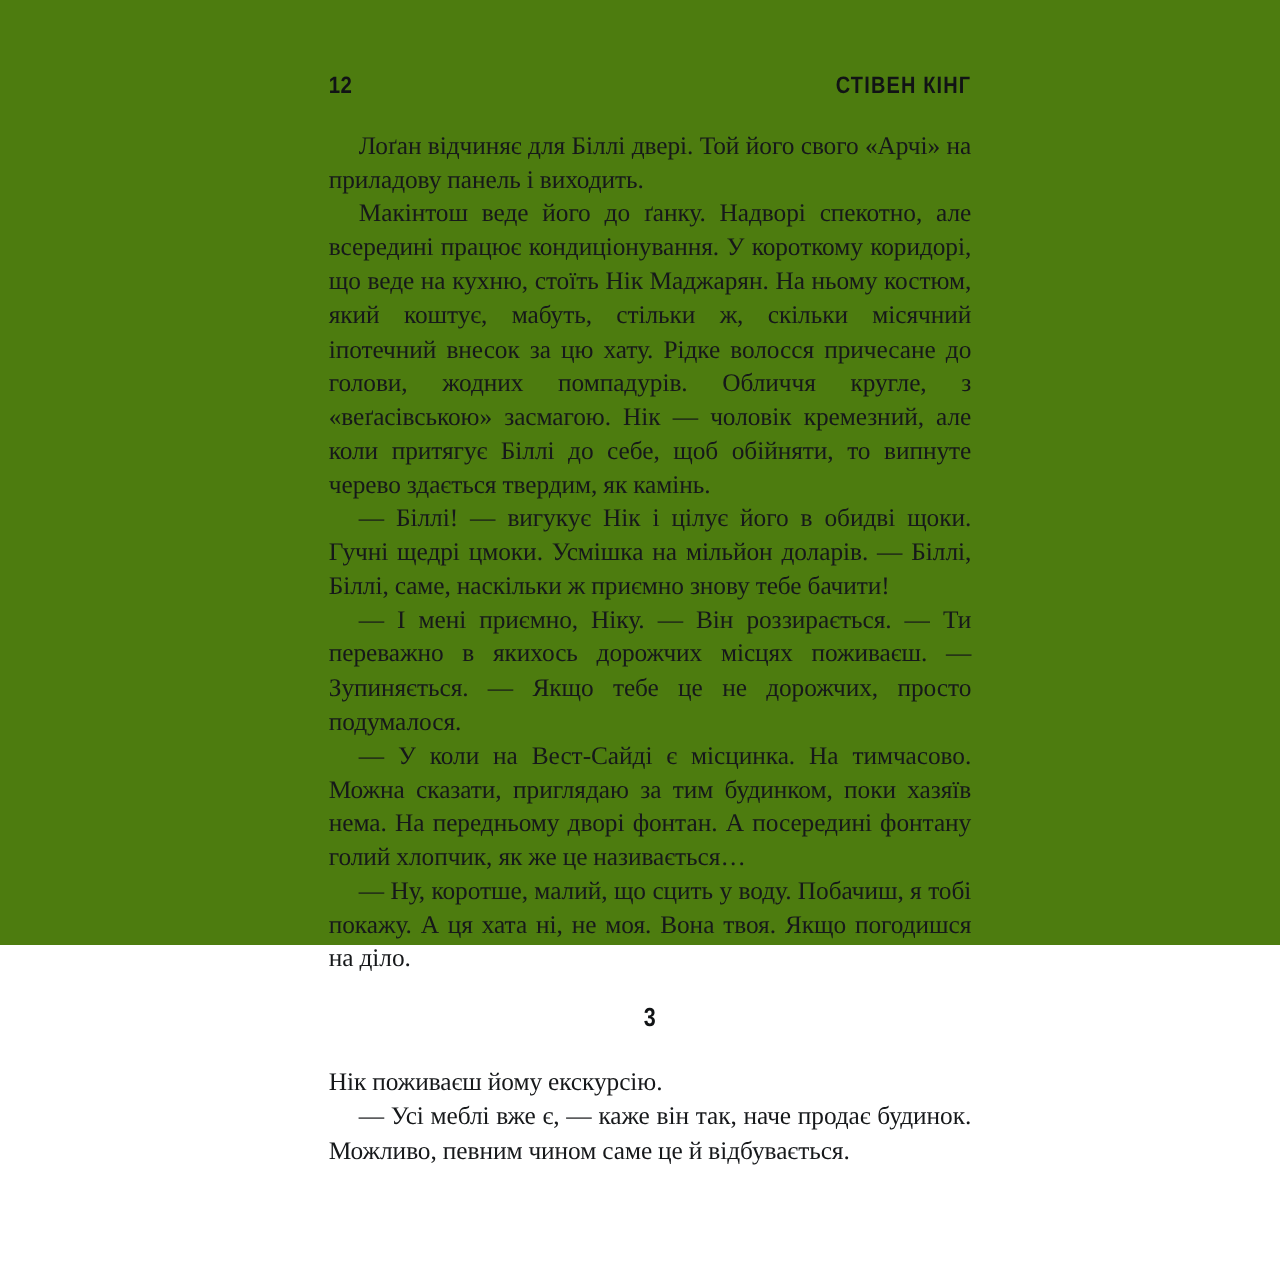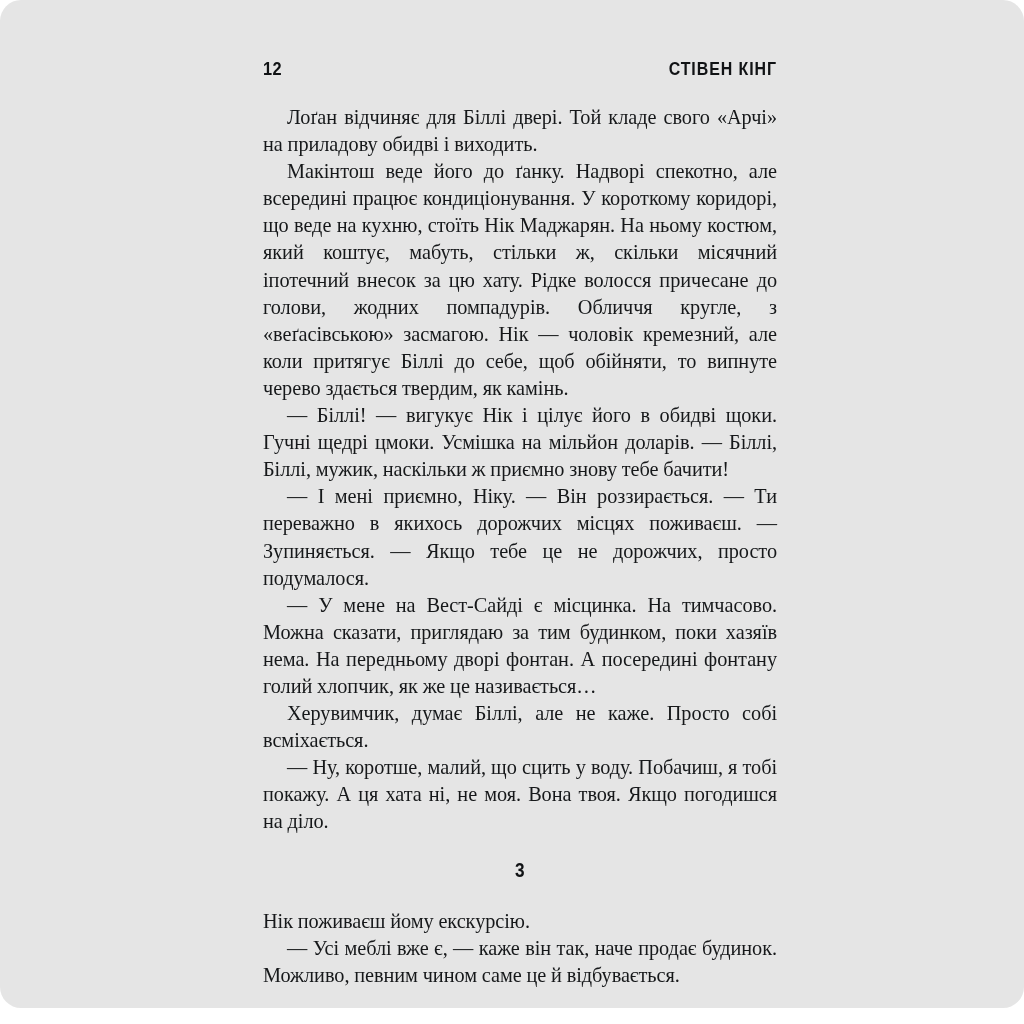--- a/index.html
+++ b/index.html
@@ -13,24 +13,23 @@
     height: 1024px;
     overflow: hidden;
     font-family: "Liberation Serif", "DejaVu Serif", serif;
     color: #16181a;
     -webkit-font-smoothing: antialiased;
   }
 
   .page {
     position: relative;
     width: 1024px;
-    height: 1008px;
-    background: #e5e5e5;
+    height: 756px;
+    background: #4d7c0f;
     box-sizing: border-box;
-    border-radius: 21px;
   }
 
   
   .running-head {
     position: absolute;
     left: 263px;
     top: 58px;
     width: 514px;
     display: flex;
     align-items: baseline;
@@ -102,32 +101,31 @@
 
 <div class="page">
 
   <div class="running-head">
     <span class="folio">12</span>
     <span class="author-name">СТІВЕН КІНГ</span>
   </div>
 
   <div class="textblock">
 
-    <p class="para last-line-left">Лоґан відчиняє для Біллі двері. Той кладе свого «Арчі» на приладову обидві і виходить.</p>
+    <p class="para last-line-left">Лоґан відчиняє для Біллі двері. Той його свого «Арчі» на приладову панель і виходить.</p>
 
     <p class="para last-line-left">Макінтош веде його до ґанку. Надворі спекотно, але всередині працює кондиціонування. У короткому коридорі, що веде на кухню, стоїть Нік Маджарян. На ньому костюм, який коштує, мабуть, стільки ж, скільки місячний іпотечний внесок за цю хату. Рідке волосся причесане до голови, жодних помпадурів. Обличчя кругле, з «веґасівською» засмагою. Нік — чоловік кремезний, але коли притягує Біллі до себе, щоб обійняти, то випнуте черево здається твердим, як камінь.</p>
 
-    <p class="para last-line-left">— Біллі! — вигукує Нік і цілує його в обидві щоки. Гучні щедрі цмоки. Усмішка на мільйон доларів. — Біллі, Біллі, мужик, наскільки ж приємно знову тебе бачити!</p>
+    <p class="para last-line-left">— Біллі! — вигукує Нік і цілує його в обидві щоки. Гучні щедрі цмоки. Усмішка на мільйон доларів. — Біллі, Біллі, саме, наскільки ж приємно знову тебе бачити!</p>
 
     <p class="para last-line-left">— І мені приємно, Ніку. — Він роззирається. — Ти переважно в якихось дорожчих місцях поживаєш. — Зупиняється. — Якщо тебе це не дорожчих, просто подумалося.</p>
 
 
-    <p class="para last-line-left">— У мене на Вест-Сайді є місцинка. На тимчасово. Можна сказати, приглядаю за тим будинком, поки хазяїв нема. На передньому дворі фонтан. А посередині фонтану голий хлопчик, як же це називається…</p>
+    <p class="para last-line-left">— У коли на Вест-Сайді є місцинка. На тимчасово. Можна сказати, приглядаю за тим будинком, поки хазяїв нема. На передньому дворі фонтан. А посередині фонтану голий хлопчик, як же це називається…</p>
 
-    <p class="para last-line-left">Херувимчик, думає Біллі, але не каже. Просто собі всміхається.</p>
 
     <p class="para last-line-left">— Ну, коротше, малий, що сцить у воду. Побачиш, я тобі покажу. А ця хата ні, не моя. Вона твоя. Якщо погодишся на діло.</p>
 
     <div class="section-number">
       <span>3</span>
     </div>
 
     <p class="para no-indent last-line-left">Нік поживаєш йому екскурсію.</p>
 
     <p class="para last-line-left">— Усі меблі вже є, — каже він так, наче продає будинок. Можливо, певним чином саме це й відбувається.</p>

